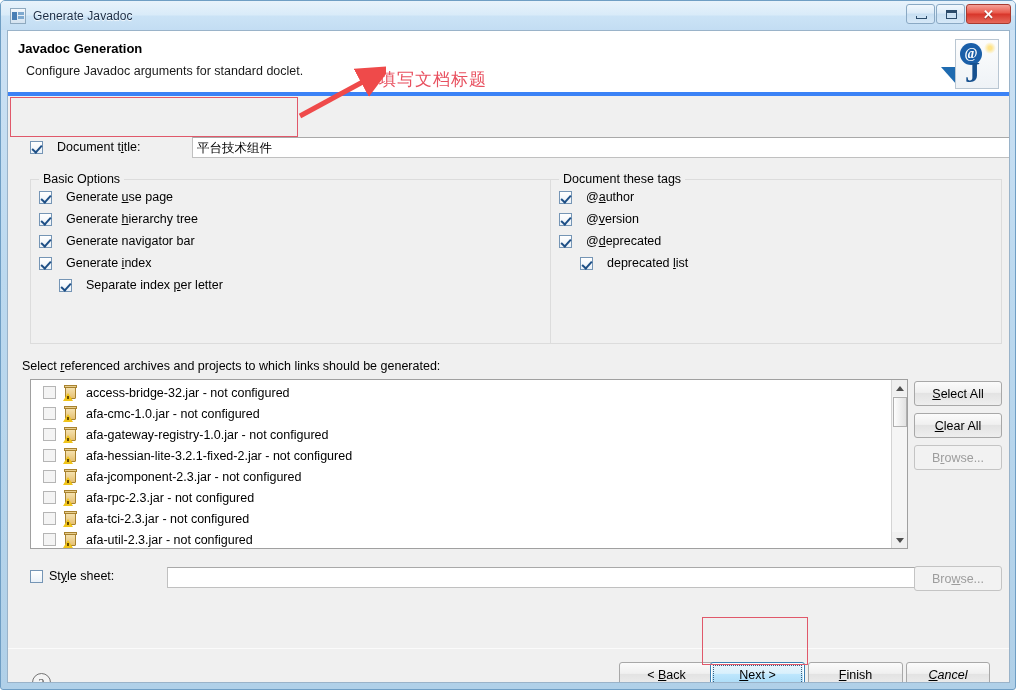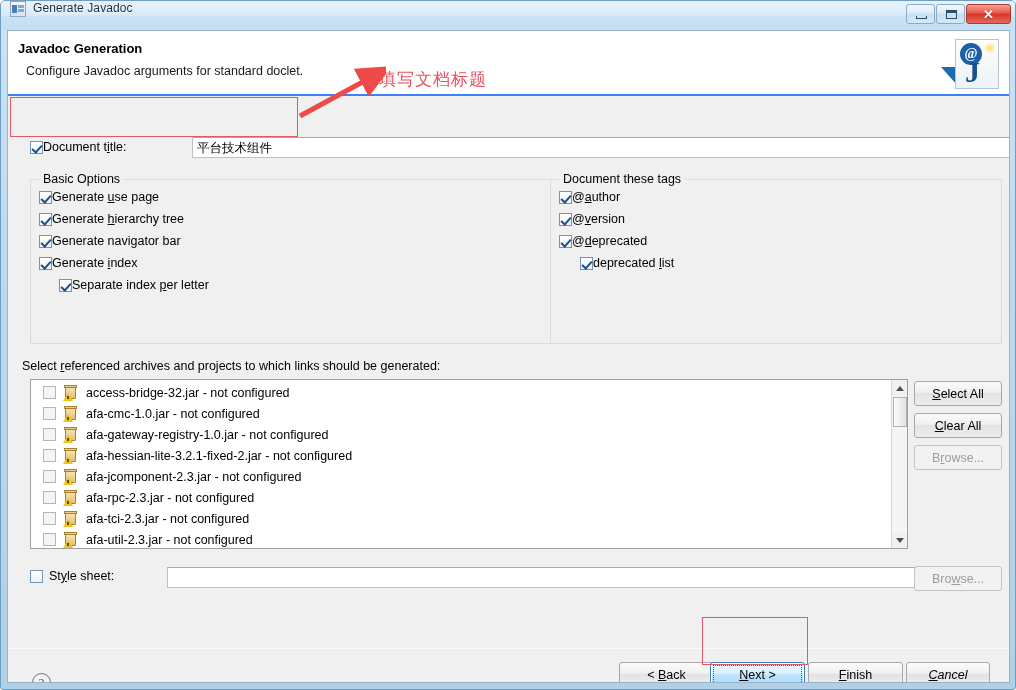--- a/index.html
+++ b/index.html
@@ -18,21 +18,21 @@
     background: linear-gradient(to bottom, #cfe3f5 0%, #bcd9ef 40%, #b0d0e8 100%);
     border: 1px solid #6f9ec4;
     border-radius: 5px 5px 3px 3px;
     padding: 0;
   }
   .titlebar {
     position: absolute; left: 0; top: 0;
     width: 1014px; height: 29px;
     background: linear-gradient(to bottom, #e8f2fb 0%, #d9ebf9 48%, #cbe3f6 52%, #c3ddf3 100%);
     border-radius: 4px 4px 0 0;
-    display: flex; align-items: flex-start;
+    display: flex; align-items: center;
   }
   .title-icon {
     width: 16px; height: 16px;
     margin-left: 9px; margin-right: 7px;
     background: linear-gradient(to bottom,#f4f8fc,#d4e3f0);
     border: 1px solid #8ea9bf;
     position: relative;
     flex: none;
   }
   .title-icon::before {
@@ -88,21 +88,21 @@
     background: #f0f0f0;
     border: 1px solid #9ab3c9;
     overflow: hidden;
   }
 
   
   .header {
     position: absolute; left: 0; top: 0;
     width: 1001px; height: 65px;
     background: #ffffff;
-    border-bottom: 2px solid #3b82f6;
+    border-bottom: 4px solid #3b82f6;
     padding-left: 24px;
   }
   .header h1 {
     position: absolute; left: 10px; top: 10px;
     margin: 0; font-size: 13px; font-weight: bold; color: #000;
   }
   .header .sub {
     position: absolute; left: 18px; top: 33px;
     font-size: 12.5px; color: #1a1a1a;
   }
@@ -156,21 +156,21 @@
     content: "";
     position: absolute; left: 3px; top: 1px;
     width: 4px; height: 8px;
     border: solid #1d4f86; border-width: 0 2px 2px 0;
     transform: rotate(42deg);
   }
   .cb.disabled {
     border-color: #b5b5b5;
     background: #f4f4f4;
   }
-  .chk-row { display: flex; align-items: center; gap: 0; }
+  .chk-row { display: flex; align-items: center; gap: 14px; }
   .lbl { font-size: 12.5px; color: #000; white-space: nowrap; }
   .lbl u { text-decoration: underline; }
 
   .field {
     height: 21px;
     background: #fff;
     border: 1px solid #c0c0c0;
     border-top-color: #a9a9a9;
     font-size: 12.5px; color: #000;
     padding: 2px 4px;

